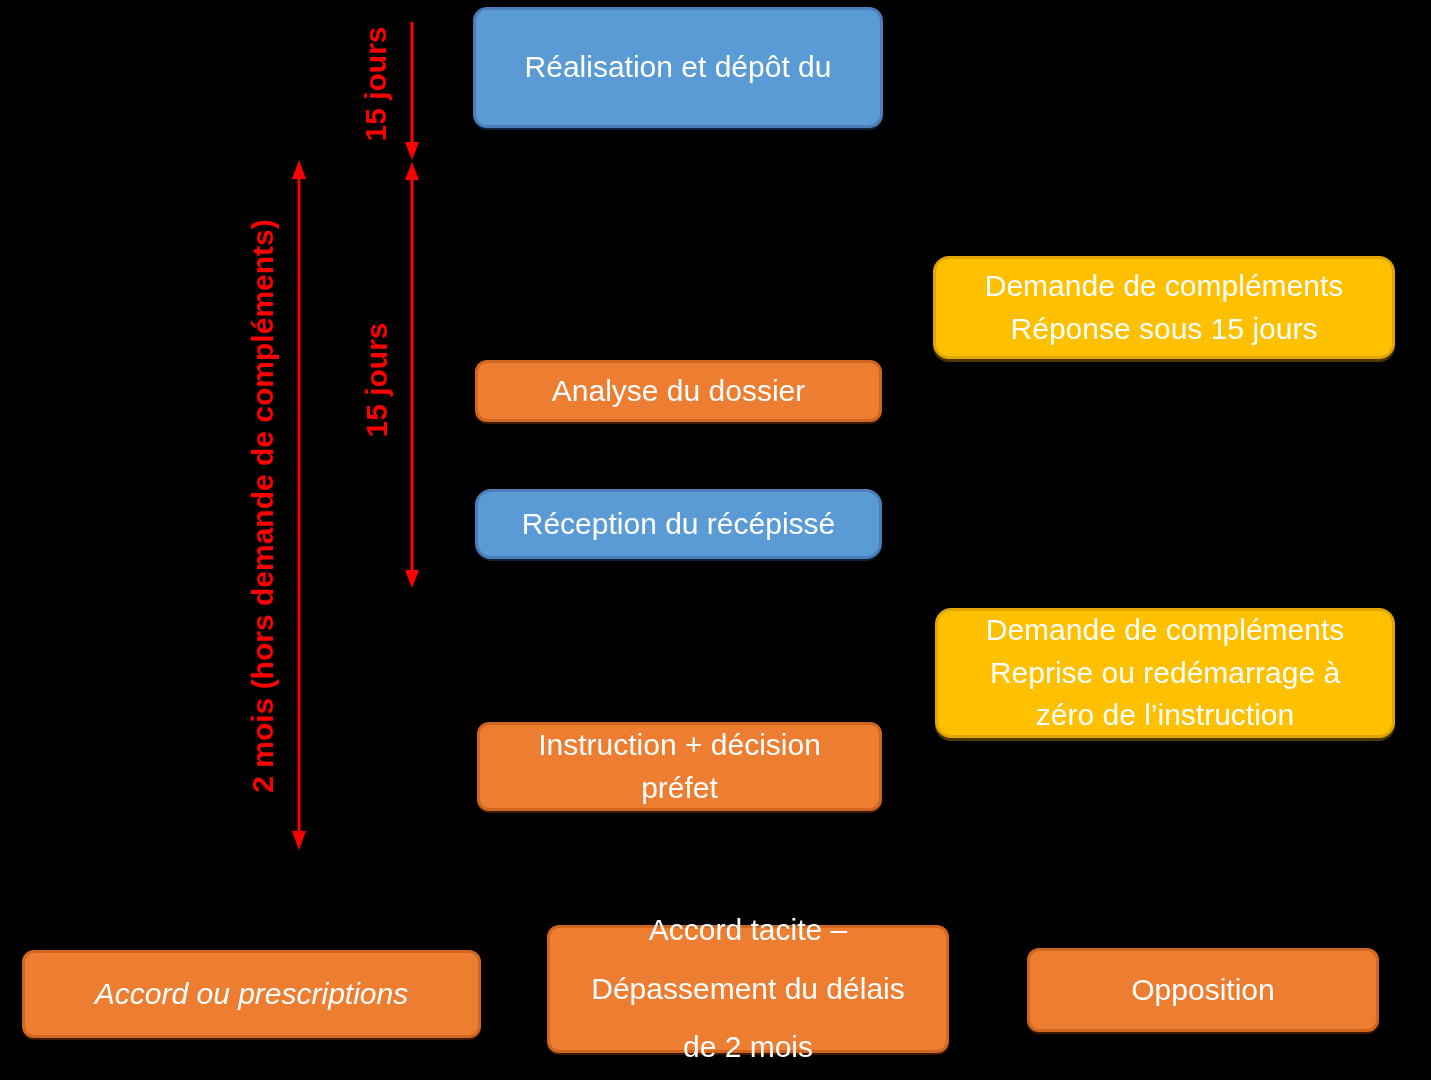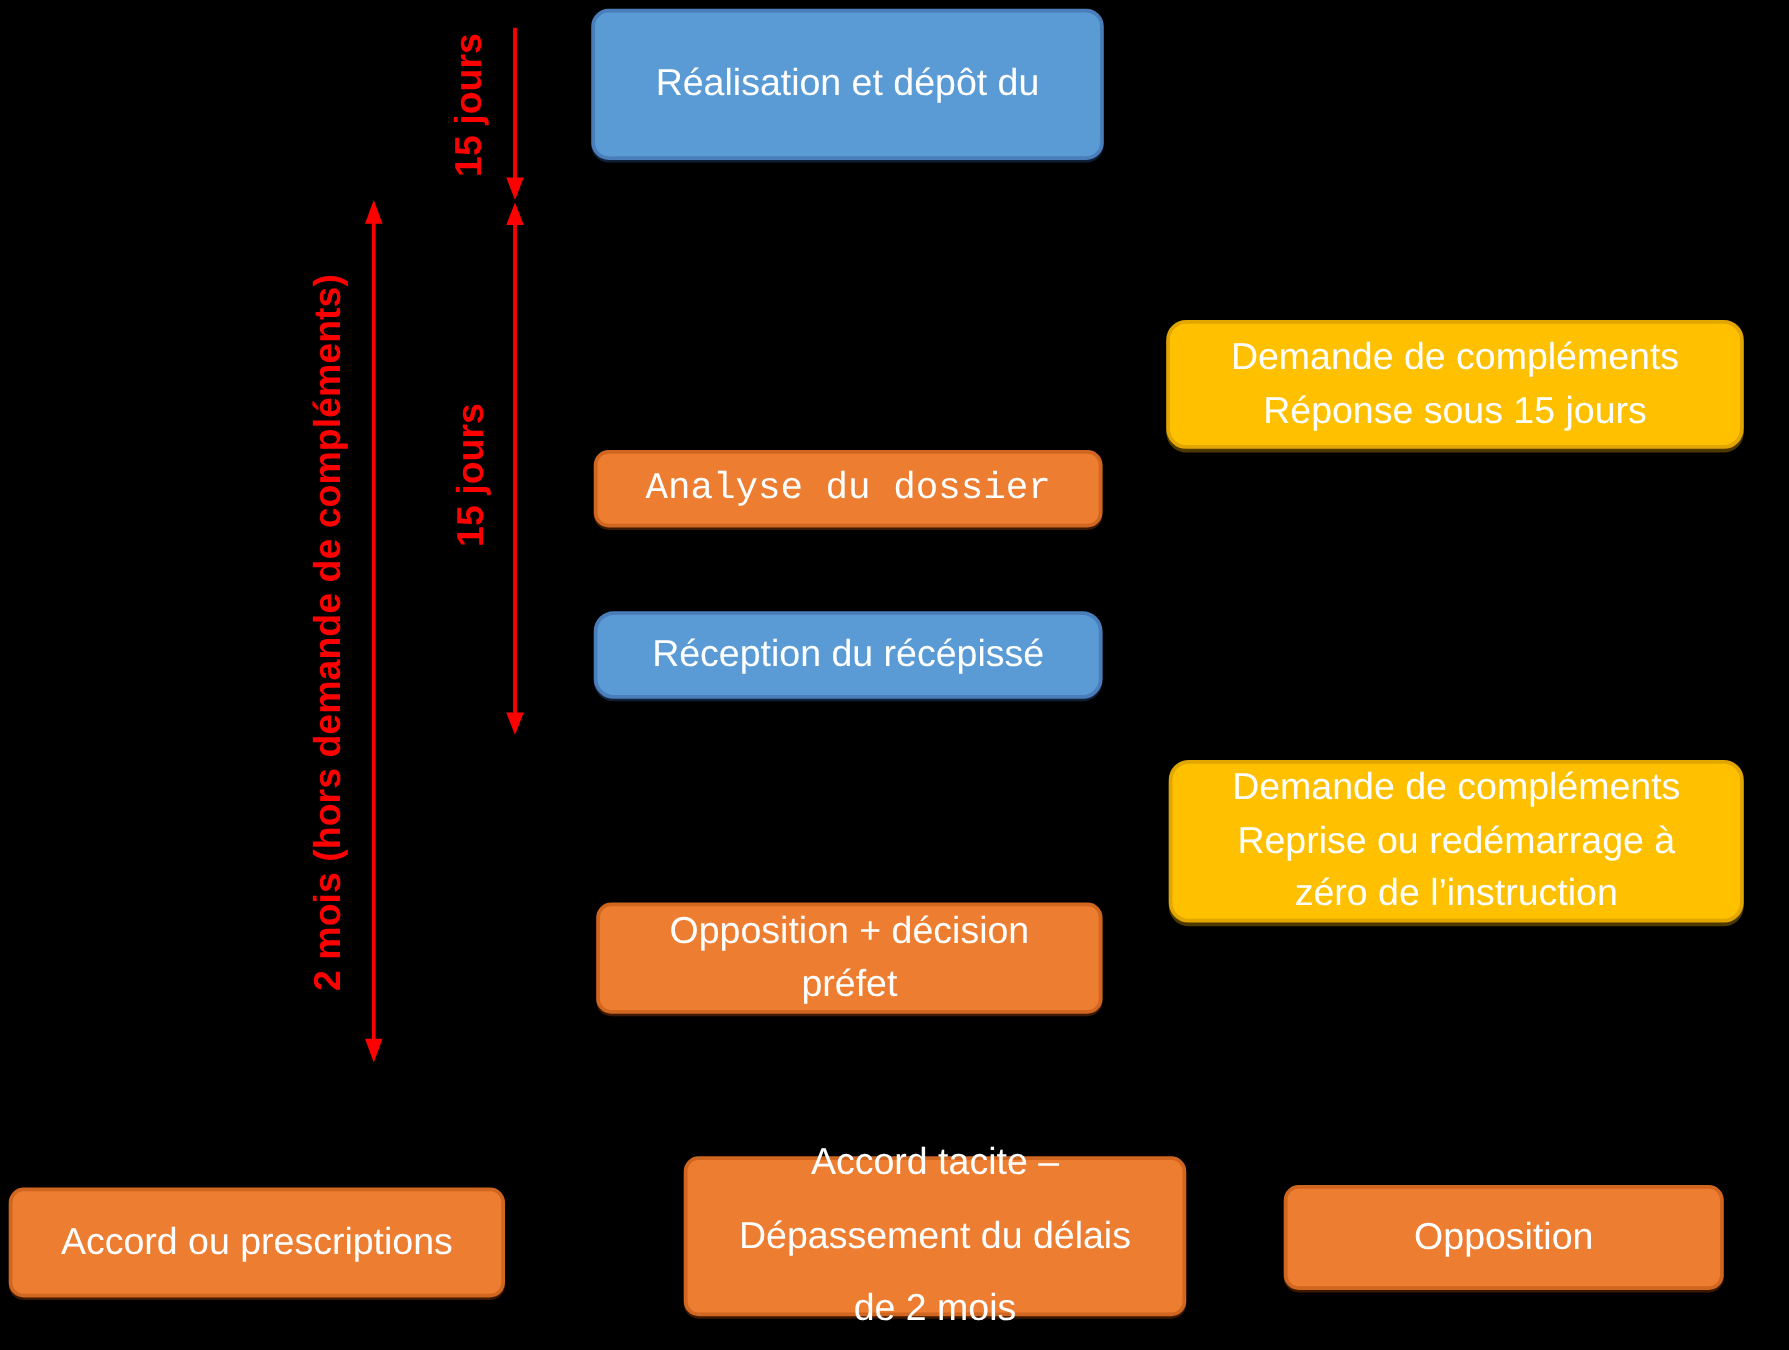--- a/index.html
+++ b/index.html
@@ -61,45 +61,45 @@
 </head>
 <body>
 
 <div class="canvas">
 
   <div class="box blue" style="left:473px; top:7px; width:410px; height:121px;border-radius:14px;">
     <div class="bline">Réalisation et dépôt du</div>
   </div>
 
 
-  <div class="box orange" style="left:475px; top:360px; width:407px; height:62px;font-family:Liberation Mono, monospace;">
+  <div class="box orange" style="left:475px; top:360px; width:407px; height:62px;">
     <div class="bline">Analyse du dossier</div>
   </div>
 
   <div class="box blue" style="left:475px; top:489px; width:407px; height:70px;">
     <div class="bline">Réception du récépissé</div>
   </div>
 
   <div class="box orange" style="left:477px; top:722px; width:405px; height:89px;">
-    <div class="bline">Opposition + décision</div>
+    <div class="bline">Instruction + décision</div>
     <div class="bline">préfet</div>
   </div>
 
   <div class="box yellow" style="left:933px; top:256px; width:462px; height:103px;">
     <div class="bline">Demande de compléments</div>
     <div class="bline">Réponse sous 15 jours</div>
   </div>
 
   <div class="box yellow" style="left:935px; top:608px; width:460px; height:130px;">
     <div class="bline">Demande de compléments</div>
     <div class="bline">Reprise ou redémarrage à</div>
     <div class="bline">zéro de l’instruction</div>
   </div>
 
-  <div class="box orange" style="left:7px; top:950px; width:397px; height:88px;">
+  <div class="box orange" style="left:22px; top:950px; width:459px; height:88px;font-style:italic;">
     <div class="bline">Accord ou prescriptions</div>
   </div>
 
   <div class="box orange" style="left:547px; top:925px; width:402px; height:128px;gap:16px;">
     <div class="bline">Accord tacite –</div>
     <div class="bline">Dépassement du délais</div>
     <div class="bline">de 2 mois</div>
   </div>
 
   <div class="box orange" style="left:1027px; top:948px; width:352px; height:84px;">

